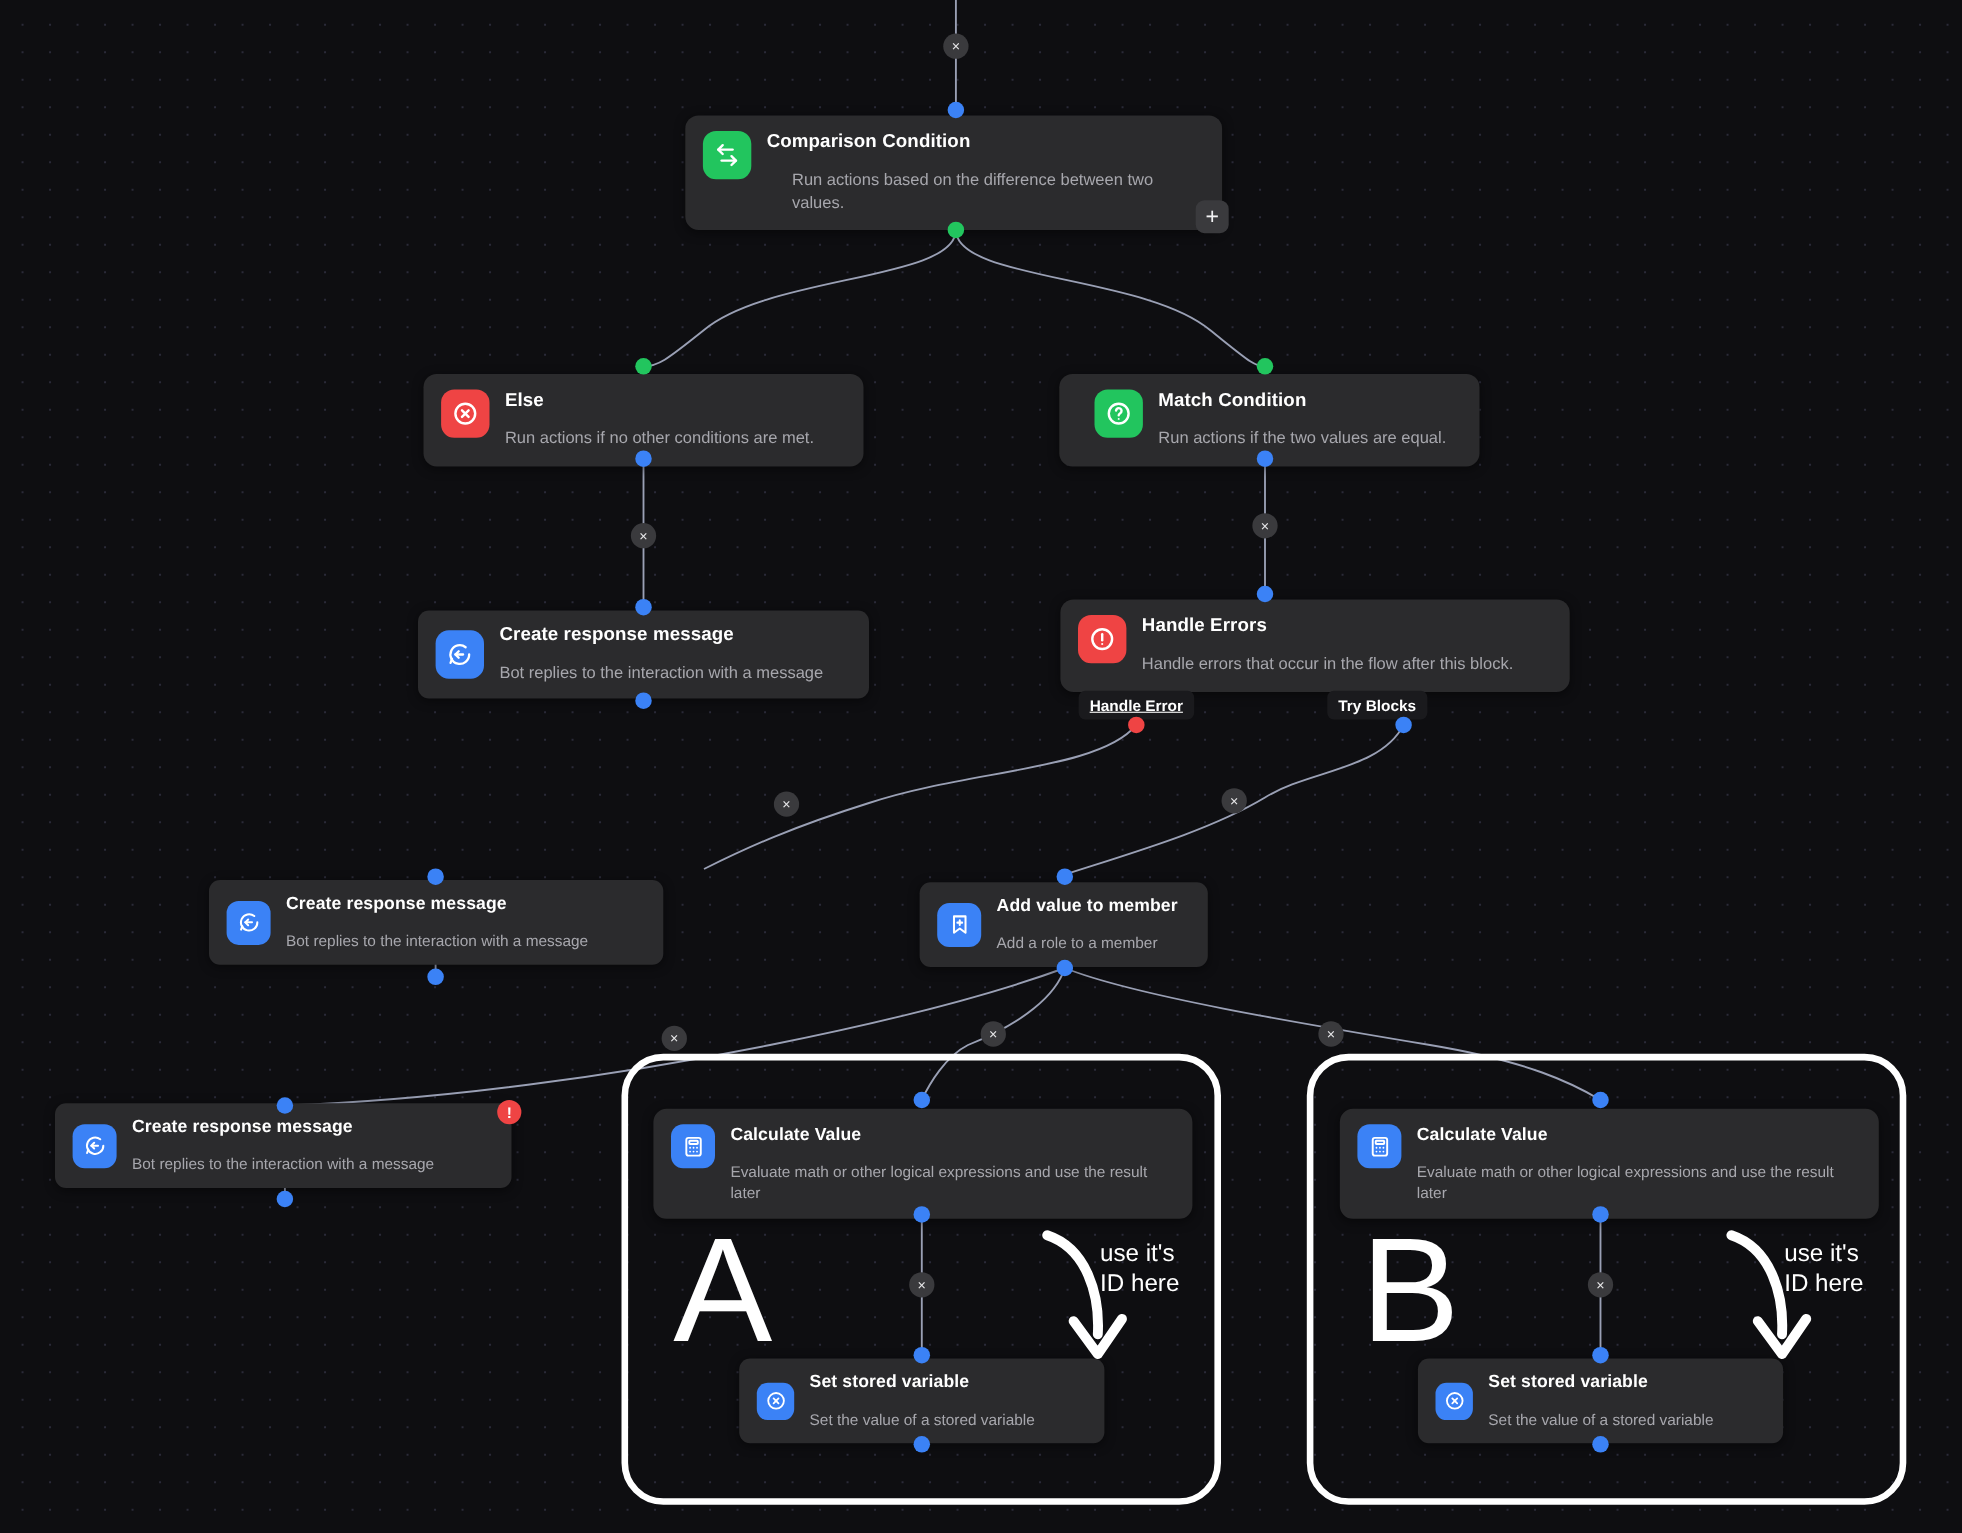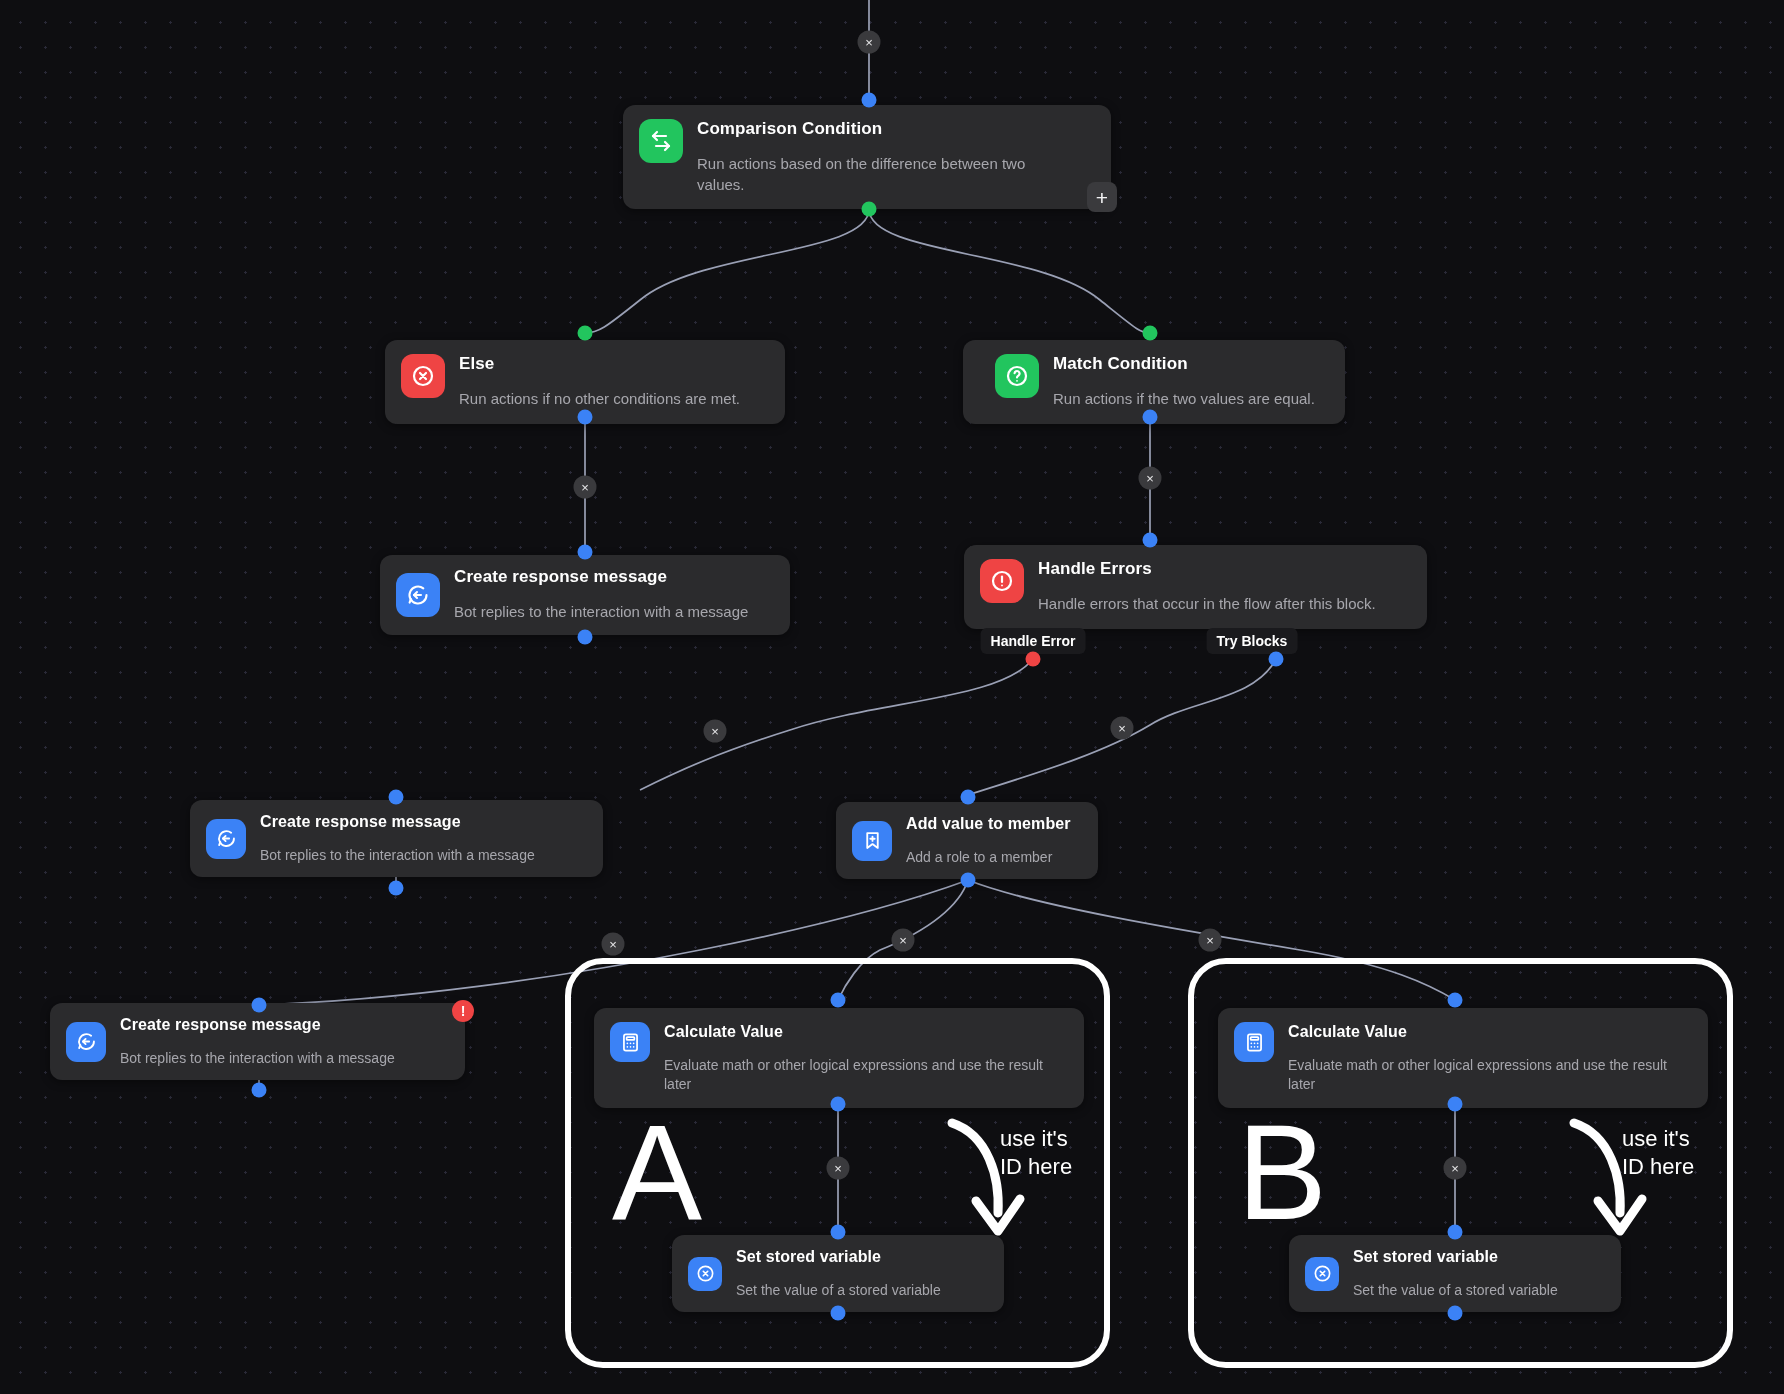--- a/index.html
+++ b/index.html
@@ -27,21 +27,21 @@
     position: absolute;
     background: #2b2b2d;
     border-radius: 12px;
     display: flex;
     align-items: flex-start;
     padding: 14px 16px;
     gap: 14px;
     z-index: 3;
     box-shadow: 0 2px 10px rgba(0,0,0,.45);
   }
-  .node.small { padding: 12px 16px; align-items: center; }
+  .node.small { padding: 12px 16px; align-items: center; border-radius: 10px; }
   .icon {
     width: 40px; height: 40px;
     border-radius: 11px;
     flex: 0 0 40px;
     display: flex; align-items: center; justify-content: center;
   }
   .icon svg { display:block; }
   .icon.lg { width: 44px; height: 44px; flex-basis: 44px; border-radius: 12px; }
   .icon.sm { width: 34px; height: 34px; flex-basis: 34px; border-radius: 10px; }
   .txt { display: flex; flex-direction: column; gap: 15px; min-width: 0; }
@@ -163,21 +163,21 @@
     <div class="icon lg" style="background:#22c55e;">
       <svg width="24" height="24" viewBox="0 0 24 24" fill="none" stroke="#fff" stroke-width="2.2" stroke-linecap="round" stroke-linejoin="round">
         <path d="M17 7H4"></path>
           <path d="M8 3 4 7l4 4"></path>
         <path d="M7 17h13"></path>
           <path d="M16 13l4 4-4 4"></path>
       </svg>
     </div>
     <div class="txt">
       <div class="title">Comparison Condition</div>
-      <div class="desc" style="max-width:370px;">Run actions based on the difference between two values.</div>
+      <div class="desc" style="max-width:370px;margin-left:23px;">Run actions based on the difference between two values.</div>
     </div>
   </div>
   <div class="port" style="left:869px; top:100px;"></div>
   <div class="port green" style="left:869px; top:209px;"></div>
   <div class="xbtn" style="left:869px; top:42px;">×</div>
   <div class="plusbtn" style="left:1102px; top:197px;">+</div>
 
   <div class="node" style="left:385px; top:340px; width:400px;">
     <div class="icon lg" style="background:#ef4444;">
       <svg width="24" height="24" viewBox="0 0 24 24" fill="none" stroke="#fff" stroke-width="2.2" stroke-linecap="round">
@@ -236,21 +236,21 @@
         <circle cx="12" cy="16.4" r=".95" fill="#fff" stroke="none"></circle>
       </svg>
     </div>
     <div class="txt">
       <div class="title">Handle Errors</div>
       <div class="desc">Handle errors that occur in the flow after this block.</div>
     </div>
   </div>
   <div class="port" style="left:1150px; top:540px;"></div>
 
-  <div class="portlabel" style="left:1033px; top:628px;">Handle Error</div>
+  <div class="portlabel" style="left:1033px; top:628px;text-decoration:underline;">Handle Error</div>
   <div class="port red" style="left:1033px; top:659px;"></div>
 
   <div class="portlabel" style="left:1252px; top:628px;">Try Blocks</div>
   <div class="port" style="left:1276px; top:659px;"></div>
 
   <div class="xbtn" style="left:715px; top:731px;">×</div>
   <div class="xbtn" style="left:1122px; top:728px;">×</div>
 
   <div class="node small" style="left:190px; top:800px; width:413px;">
     <div class="icon" style="background:#3b82f6;">

